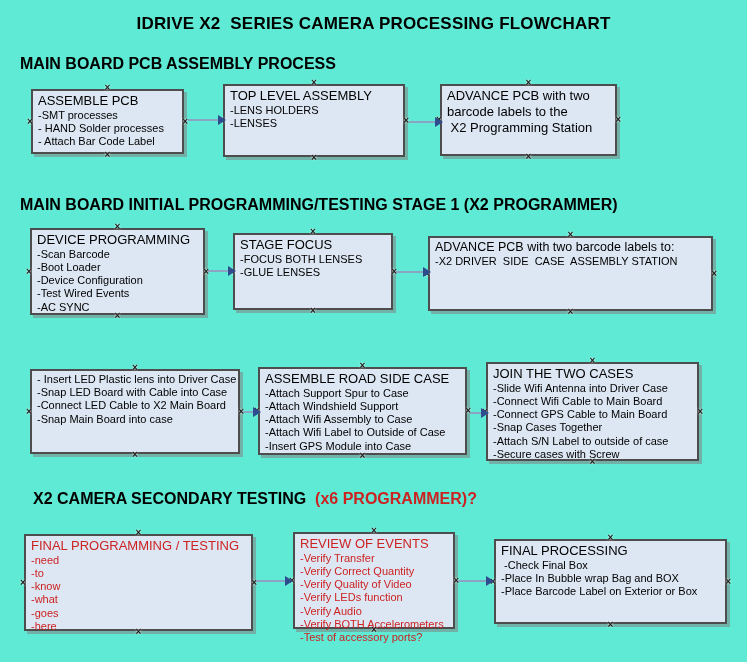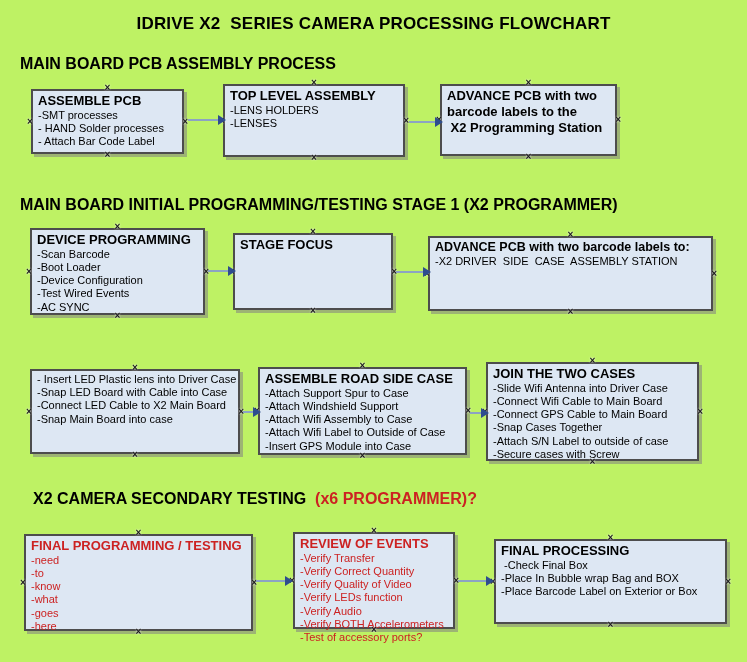--- a/index.html
+++ b/index.html
@@ -1,34 +1,34 @@
 <!DOCTYPE html>
 <html><head>
 <meta charset="utf-8">
 <style>
   html,body{margin:0;padding:0;background:#ffffff;}
   #canvas{
-    position:relative;width:747px;height:662px;background:#bef264;
+    position:relative;width:747px;height:662px;background:#5eead4;
     font-family:"Liberation Sans", sans-serif;color:#000;overflow:hidden;
   }
   .page-title{
     position:absolute;left:0;top:14px;width:747px;text-align:center;
     font-size:17px;font-weight:bold;letter-spacing:.2px;white-space:pre;
   }
   .section-heading{
     position:absolute;font-size:16px;font-weight:bold;white-space:pre;
   }
   .section-heading .red-part{color:#cc2222;}
   .flow-box{
     position:absolute;background:#dde7f3;border:2px solid #4d4d4d;
     box-shadow:3px 3px 0 rgba(130,130,130,.55);
     padding:2px 5px 2px 5px;box-sizing:border-box;overflow:visible;
   }
   .box-title{
-    font-size:13px;font-weight:bold;white-space:pre;line-height:1.22;
+    font-size:13px;font-weight:normal;white-space:pre;line-height:1.22;
   }
   .box-items{font-size:11px;line-height:1.2;}
   .box-items div{white-space:pre;}
   .flow-box.red .box-title,.flow-box.red .box-items div{color:#cc2222;}
   .arrow{position:absolute;height:2px;background:#8ca3c3;}
   .arrow .head{
     position:absolute;right:-7px;top:-4px;width:0;height:0;border-style:solid;
     border-width:5px 0 5px 8px;border-color:transparent transparent transparent #2e4d8e;
   }
   .handle{
@@ -100,20 +100,24 @@
         <div>-Test Wired Events</div>
         <div>-AC SYNC</div>
       </div>
   <span class="handle t">×</span>
       <span class="handle b">×</span>
       <span class="handle l">×</span>
       <span class="handle r">×</span>
     </div>
   <div class="flow-box" style="left:233px;top:233px;width:160px;height:77px;">
     <div class="box-title">STAGE FOCUS</div>
+    <div class="box-items">
+        <div>-FOCUS BOTH LENSES</div>
+        <div>-GLUE LENSES</div>
+      </div>
   <span class="handle t">×</span>
       <span class="handle b">×</span>
       <span class="handle l">×</span>
       <span class="handle r">×</span>
     </div>
   <div class="flow-box" style="left:428px;top:236px;width:285px;height:75px;">
     <div class="box-title" style="font-size:12.5px;">ADVANCE PCB with two barcode labels to:</div>
     <div class="box-items">
         <div>-X2 DRIVER  SIDE  CASE  ASSEMBLY STATION</div>
       </div>

